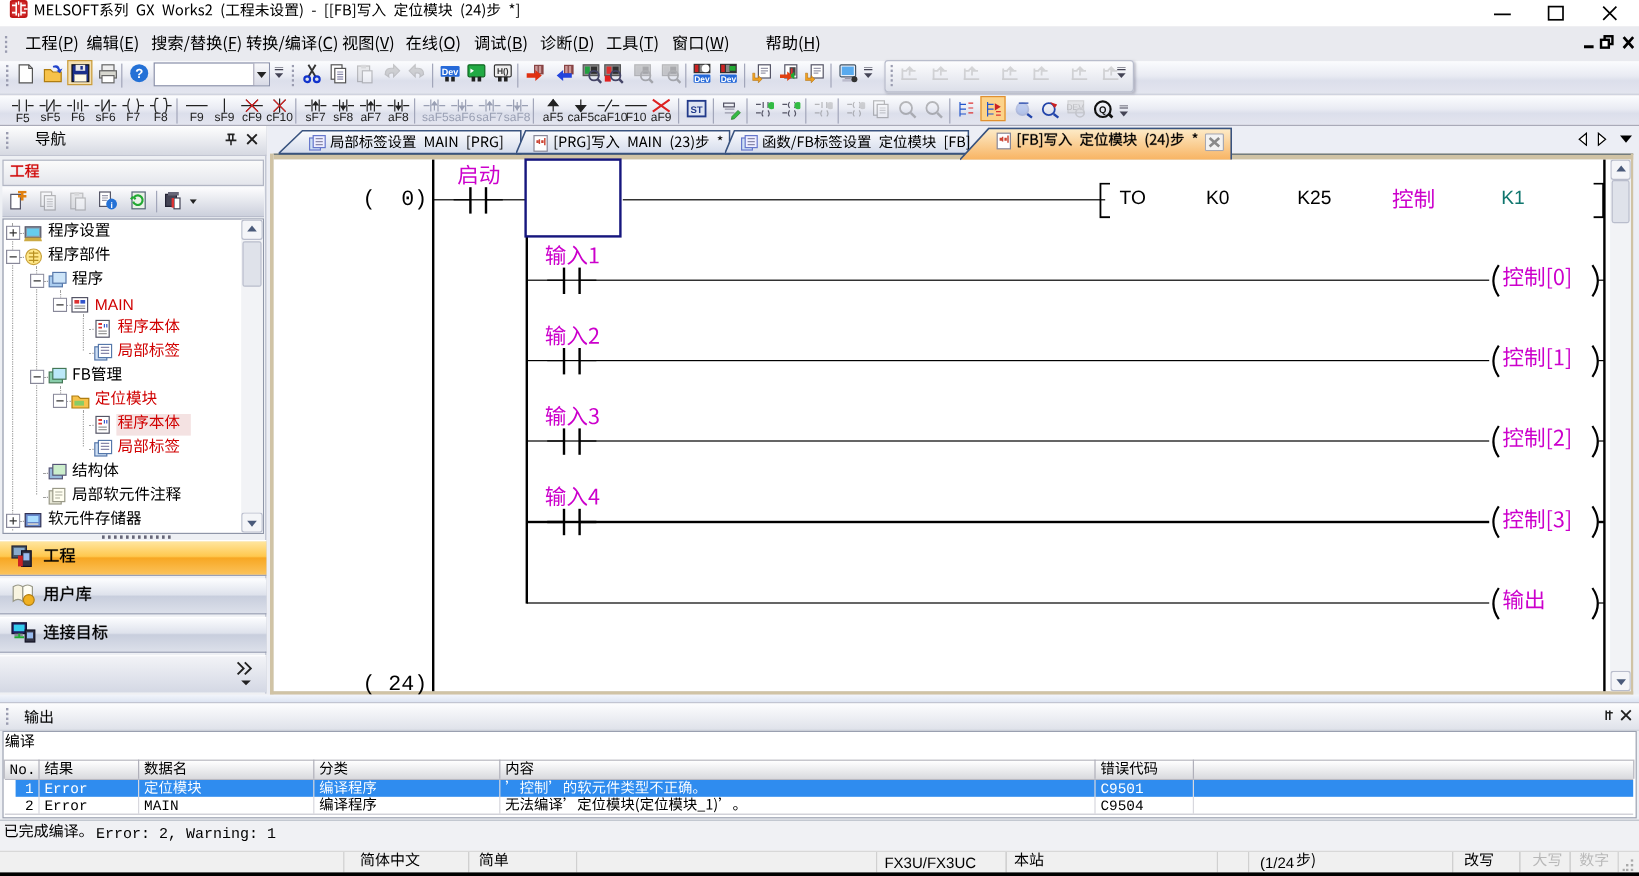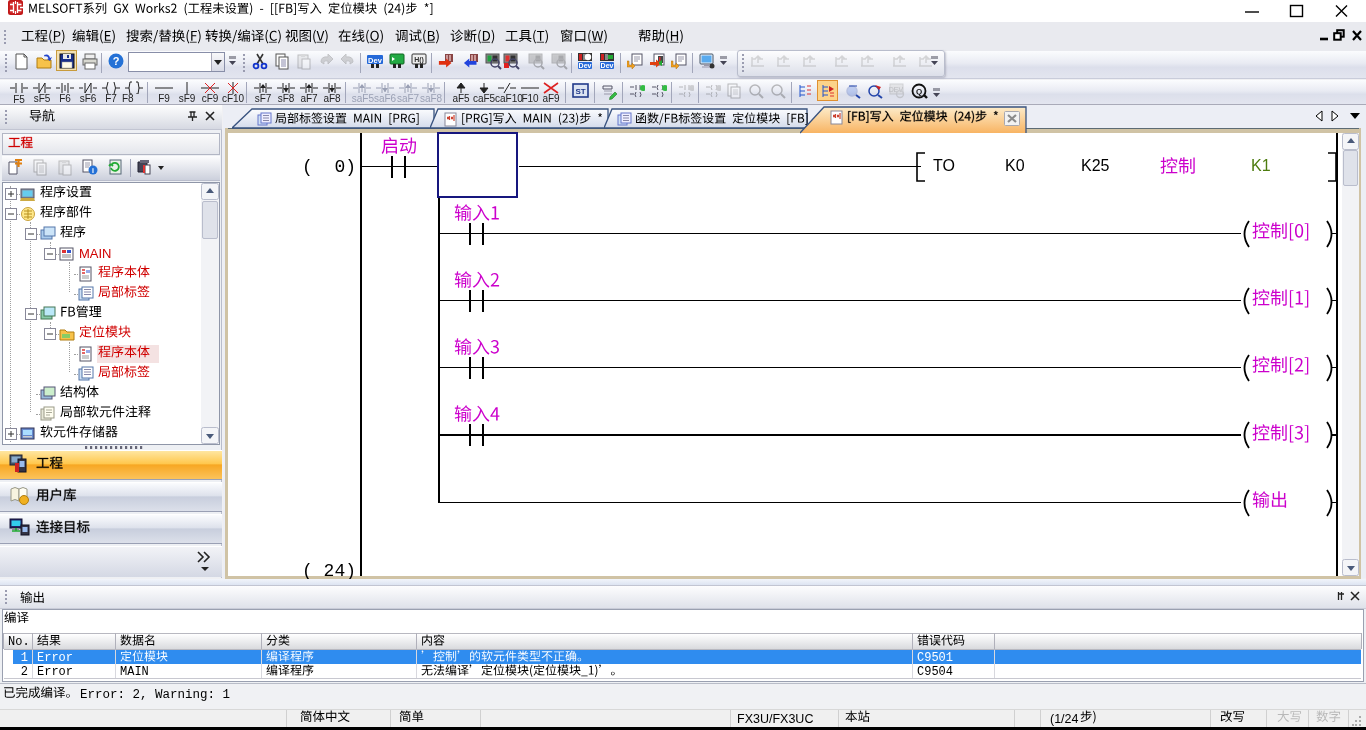--- a/index.html
+++ b/index.html
@@ -583,21 +583,21 @@
       <path d="M8,1 q-3,6 0,12 M14,1 q3,6 0,12"></path>
     </g>
   </svg>
 <div style="position:absolute;left:99px;top:93px;width:24px;text-align:center;font:10px 'Liberation Sans',sans-serif;color:#222">F7</div>
 <svg style="position:absolute;left:123px;top:81px" width="22" height="13">
     <g stroke="#222" fill="none">
       <path d="M2,7 h4 M16,7 h4"></path>
       <path d="M9,1 h-2 q-2,6 0,12 h2 M13,1 h2 q2,6 0,12 h-2"></path>
     </g>
   </svg>
-<div style="position:absolute;left:122px;top:93px;width:24px;font:10px 'Liberation Sans',sans-serif;color:#222">F8</div>
+<div style="position:absolute;left:122px;top:93px;width:24px;text-align:center;font:10px 'Liberation Sans',sans-serif;color:#222">F8</div>
 <svg style="position:absolute;left:153px;top:81px" width="22" height="13">
     <path d="M2,7 h18" stroke="#222"></path>
   </svg>
 <div style="position:absolute;left:152px;top:93px;width:24px;text-align:center;font:10px 'Liberation Sans',sans-serif;color:#222">F9</div>
 <svg style="position:absolute;left:176px;top:81px" width="22" height="13">
     <path d="M11,1 v12" stroke="#222"></path>
   </svg>
 <div style="position:absolute;left:175px;top:93px;width:24px;text-align:center;font:10px 'Liberation Sans',sans-serif;color:#222">sF9</div>
 <svg style="position:absolute;left:199px;top:81px" width="22" height="13">
     <path d="M2,7 h18 M6,2 l10,10 M16,2 l-10,10" stroke="#222"></path>
@@ -1439,21 +1439,21 @@
 <div style="position:absolute;left:1332.0px;top:501.8px;width:5.0px;height:1.4px;background:#000;"></div>
 <svg style="position:absolute;left:916px;top:151.5px" width="10" height="30">
     <path d="M9,1 H1 V29 H9" stroke="#000" stroke-width="1.6" fill="none"></path>
   </svg>
 <svg style="position:absolute;left:1327px;top:151.5px" width="10" height="30">
     <path d="M1,1 H9 V29 H1" stroke="#000" stroke-width="1.6" fill="none"></path>
   </svg>
 <div style="position:absolute;left:933px;top:156.5px;font:16px 'Liberation Sans',sans-serif;color:#000">TO</div>
 <div style="position:absolute;left:1005px;top:156.5px;font:16px 'Liberation Sans',sans-serif;color:#000">K0</div>
 <div style="position:absolute;left:1081px;top:156.5px;font:16px 'Liberation Sans',sans-serif;color:#000">K25</div>
-<div style="position:absolute;left:1251px;top:156.5px;font:16px 'Liberation Sans',sans-serif;color:#4d7c0f">K1</div>
+<div style="position:absolute;left:1251px;top:156.5px;font:16px 'Liberation Sans',sans-serif;color:#0f766e">K1</div>
 <svg style="position:absolute;left:1160.0px;top:158.0px;overflow:visible;" width="36" height="22">
     <g fill="#cc00cc" transform="translate(0,14.4) scale(0.01800,-0.01800)">
       <use href="#g102" x="0"></use>
       <use href="#g103" x="1000"></use>
     </g>
   </svg>
 <div style="position:absolute;left:1336.0px;top:165.8px;width:1.0px;height:1.4px;background:#000;"></div>
 <div style="position:absolute;left:302px;top:156.5px;font:18px 'Liberation Mono',monospace;color:#000">(&nbsp;&nbsp;0)</div>
 <div style="position:absolute;left:302px;top:561px;font:18px 'Liberation Mono',monospace;color:#000">(&nbsp;24)</div>
 <div style="position:absolute;left:1342px;top:133px;width:17px;height:443px;background:#f2f3f6;"></div>

